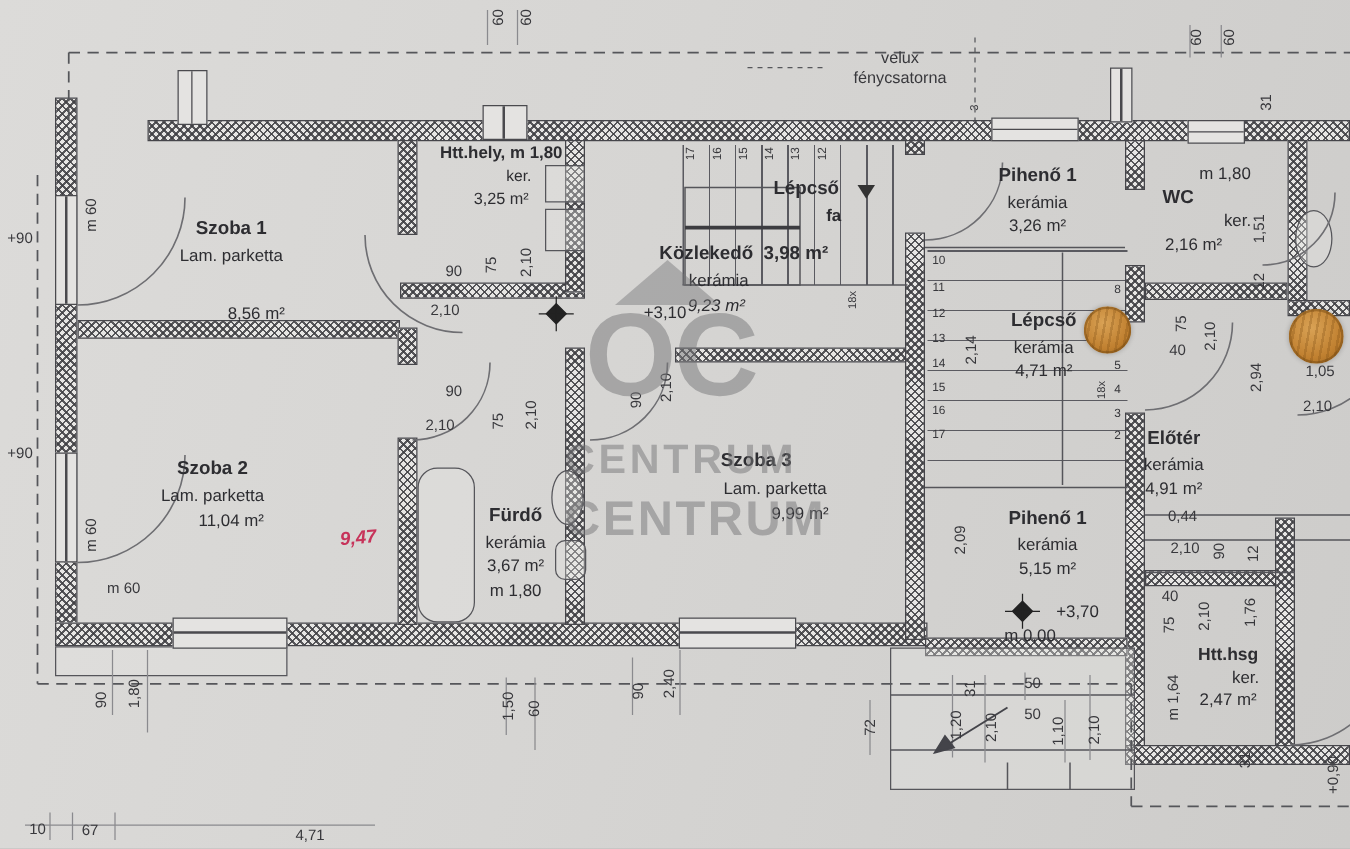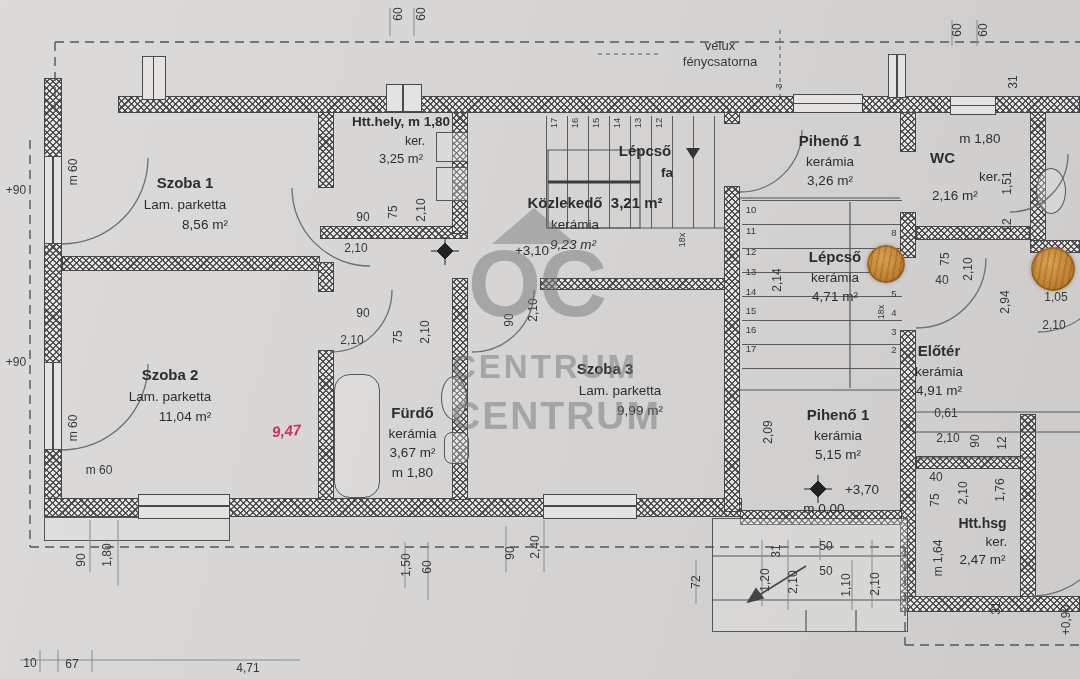--- a/index.html
+++ b/index.html
@@ -137,31 +137,31 @@
   </svg>
 
   <div class="note" style="left:655px;top:38px;width:130px;">
     <div>velux</div>
     <div>fénycsatorna</div>
   </div>
 
   <div class="room" style="left:110px;top:172px;width:150px;">
     <div class="rn">Szoba 1</div>
     <div class="rl">Lam. parketta</div>
-    <div class="rl" style="padding-left:40px;">8,56 m²</div>
+    <div class="rl" style="padding-left:40px;margin-top:26px;">8,56 m²</div>
   </div>
 
   <div class="room" style="left:326px;top:112px;width:150px;line-height:1.45;">
     <div class="rl" style="font-weight:bold;font-size:13.5px;">Htt.hely, m 1,80</div>
     <div class="rl" style="font-size:12.5px;padding-left:28px;">ker.</div>
     <div class="rl" style="font-size:13px;">3,25 m²</div>
   </div>
 
   <div class="room" style="left:495px;top:192px;width:200px;">
-    <div class="rn"><span>Közlekedő</span>&nbsp;&nbsp;<span>3,21 m²</span></div>
+    <div class="rn"><span>Közlekedő</span>&nbsp;&nbsp;<span>3,98 m²</span></div>
     <div class="rl" style="padding-right:40px;">kerámia</div>
     <div class="rl" style="padding-right:44px;font-style:italic;">9,23 m²</div>
   </div>
   <span class="lvl" style="left:492px;top:250px;margin-left:40px;">+3,10</span>
 
   <div class="room" style="left:600px;top:140px;width:90px;">
     <div class="rn">Lépcső</div>
     <div class="rl" style="padding-left:44px;font-weight:bold;">fa</div>
   </div>
   <div class="tri-down" style="left:686px;top:148px;"></div>
@@ -284,21 +284,21 @@
     <div class="dim" style="left: 363px; top: 313px;">90</div>
     <div class="dim" style="left: 352px; top: 340px;">2,10</div>
     <div class="dim v" style="left: 398px; top: 337px;">75</div>
     <div class="dim v" style="left: 425px; top: 332px;">2,10</div>
     <div class="dim v" style="left: 509px; top: 320px;">90</div>
     <div class="dim v" style="left: 533px; top: 310px;">2,10</div>
     <div class="dim v" style="left: 777px; top: 280px;">2,14</div>
     <div class="dim v s" style="left: 682px; top: 240px;">18x</div>
     <div class="dim v s" style="left: 881px; top: 312px;">18x</div>
     <div class="dim v" style="left: 768px; top: 432px;">2,09</div>
-    <div class="dim" style="left: 946px; top: 413px;">0,61</div>
+    <div class="dim" style="left: 946px; top: 413px;">0,44</div>
     <div class="dim" style="left: 948px; top: 438px;">2,10</div>
     <div class="dim" style="left: 936px; top: 477px;">40</div>
     <div class="dim v" style="left: 935px; top: 500px;">75</div>
     <div class="dim v" style="left: 975px; top: 441px;">90</div>
     <div class="dim v" style="left: 1002px; top: 443px;">12</div>
     <div class="dim v" style="left: 963px; top: 493px;">2,10</div>
     <div class="dim v" style="left: 1000px; top: 490px;">1,76</div>
     <div class="dim v" style="left: 938px; top: 558px;">m 1,64</div>
     <div class="dim v" style="left: 945px; top: 259px;">75</div>
     <div class="dim" style="left: 942px; top: 280px;">40</div>

